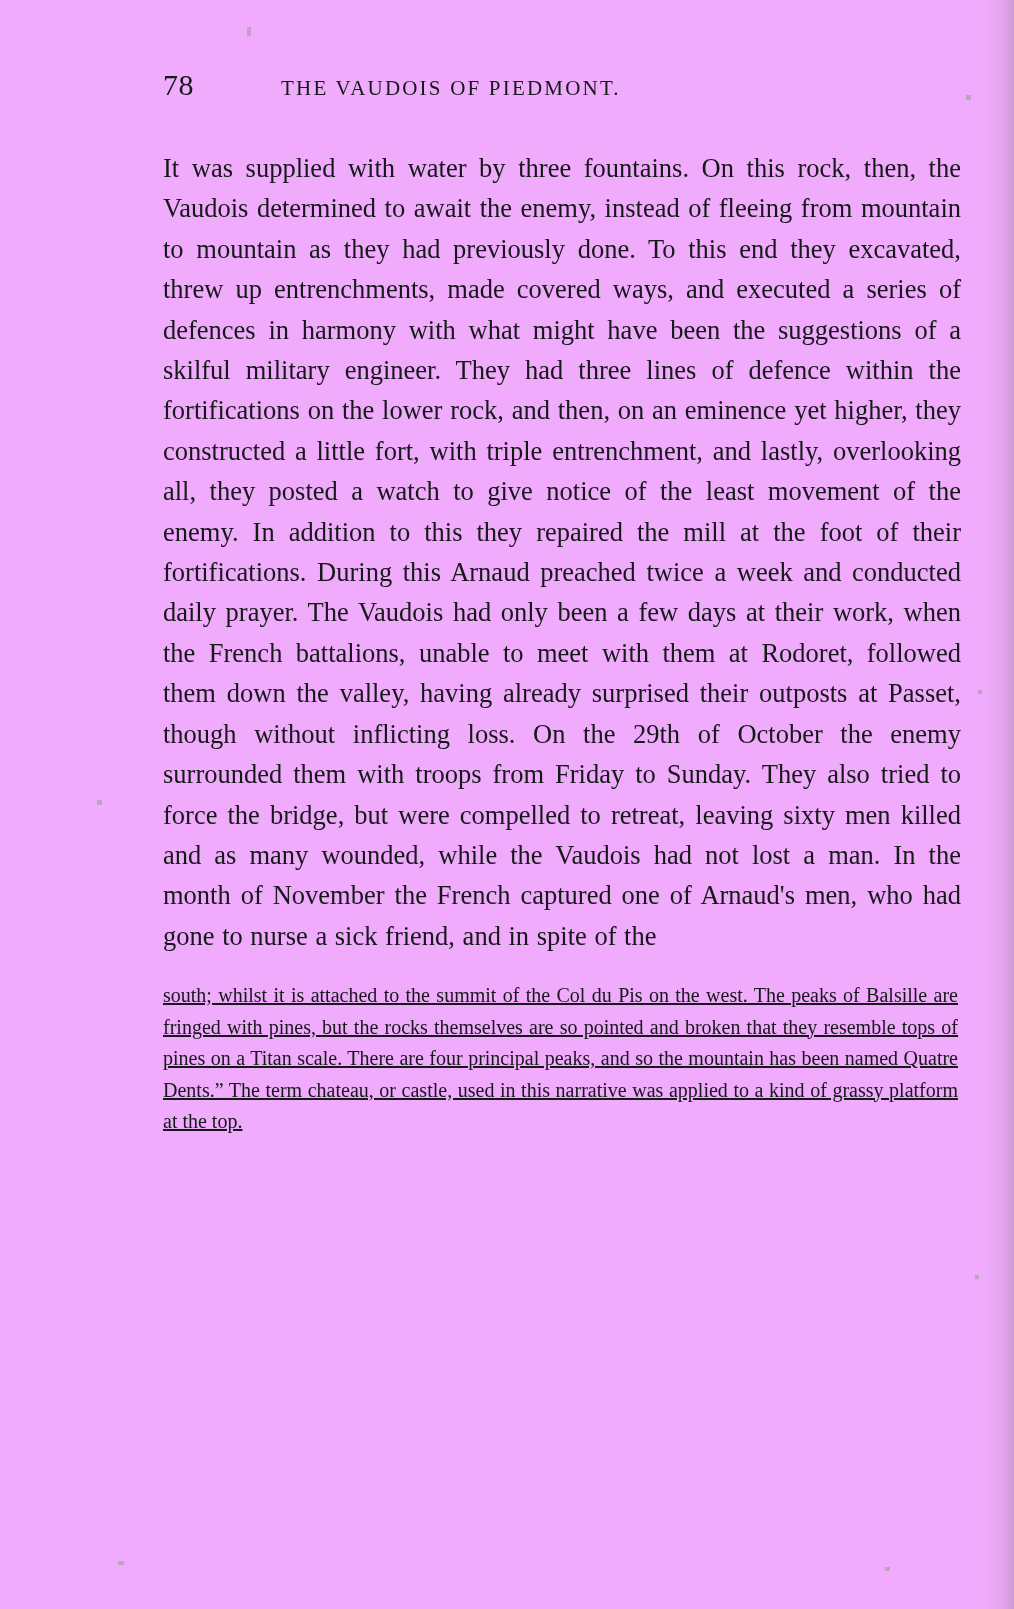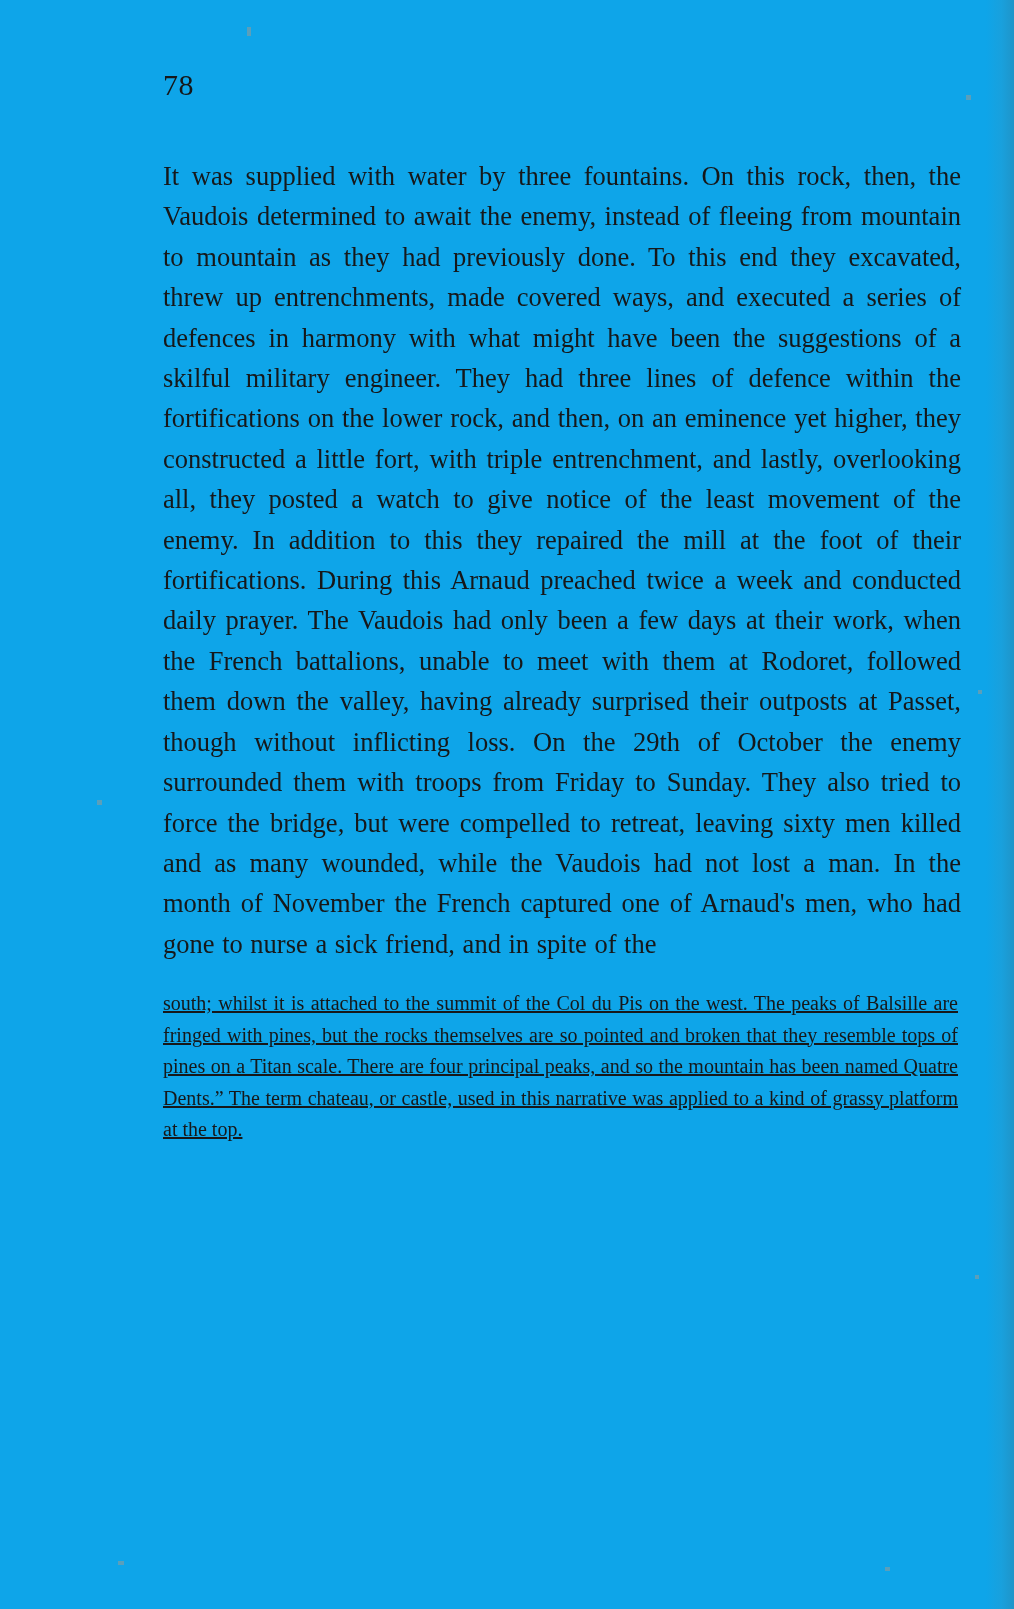--- a/index.html
+++ b/index.html
@@ -12,21 +12,21 @@
     height: 1609px;
     position: relative;
     font-family: "Liberation Serif", serif;
     color: #16181a;
     overflow: hidden;
   }
 
   .page {
     position: absolute;
     inset: 0;
-    background: #0ea5e9;
+    background: #f0abfc;
   }
 
   
   .scan-edge-right {
     position: absolute;
     top: 0;
     right: 0;
     width: 28px;
     height: 100%;
     background: linear-gradient(to right, rgba(255,255,255,0) 0%, rgba(120,120,115,0.10) 55%, rgba(90,90,85,0.22) 100%);
@@ -60,21 +60,21 @@
   .head-title {
     font-size: 21px;
     letter-spacing: 2.2px;
     font-variant: small-caps;
     text-transform: uppercase;
     white-space: nowrap;
     padding-left: 22px;
   }
 
   .body-text {
-    margin-top: 40px;
+    margin-top: 32px;
     font-size: 26.5px;
     line-height: 40.4px;
     text-align: justify;
     text-justify: inter-word;
     word-spacing: 1px;
   }
   .body-text p {
     margin: 0;
     text-indent: 0;
   }
@@ -100,20 +100,21 @@
   <div class="scan-speckle" style="left:97px; top:800px; width:5px; height:5px;"></div>
   <div class="scan-speckle" style="left:978px; top:690px; width:4px; height:4px;"></div>
   <div class="scan-speckle" style="left:118px; top:1561px; width:6px; height:4px;"></div>
   <div class="scan-speckle" style="left:885px; top:1567px; width:5px; height:4px;"></div>
   <div class="scan-speckle" style="left:975px; top:1275px; width:4px; height:4px;"></div>
 
   <div class="content">
 
     <header class="running-head">
       <div class="folio">78</div>
+      <div class="head-title">THE VAUDOIS OF PIEDMONT.</div>
     </header>
 
     <section class="body-text">
       <p>It was supplied with water by three fountains. On this rock, then, the Vaudois determined to await the enemy, instead of fleeing from mountain to mountain as they had previously done. To this end they excavated, threw up entrenchments, made covered ways, and executed a series of defences in harmony with what might have been the suggestions of a skilful military engineer. They had three lines of defence within the fortifications on the lower rock, and then, on an eminence yet higher, they constructed a little fort, with triple entrenchment, and lastly, overlooking all, they posted a watch to give notice of the least movement of the enemy. In addition to this they repaired the mill at the foot of their fortifications. During this Arnaud preached twice a week and conducted daily prayer. The Vaudois had only been a few days at their work, when the French battalions, unable to meet with them at Rodoret, followed them down the valley, having already surprised their outposts at Passet, though without inflicting loss. On the 29th of October the enemy surrounded them with troops from Friday to Sunday. They also tried to force the bridge, but were compelled to retreat, leaving sixty men killed and as many wounded, while the Vaudois had not lost a man. In the month of November the French captured one of Arnaud's men, who had gone to nurse a sick friend, and in spite of the</p>
     </section>
 
     <section class="footnote">
       <p>south; whilst it is attached to the summit of the Col du Pis on the west. The peaks of Balsille are fringed with pines, but the rocks themselves are so pointed and broken that they resemble tops of pines on a Titan scale. There are four principal peaks, and so the mountain has been named Quatre Dents.” The term chateau, or castle, used in this narrative was applied to a kind of grassy platform at the top.</p>
     </section>
 

